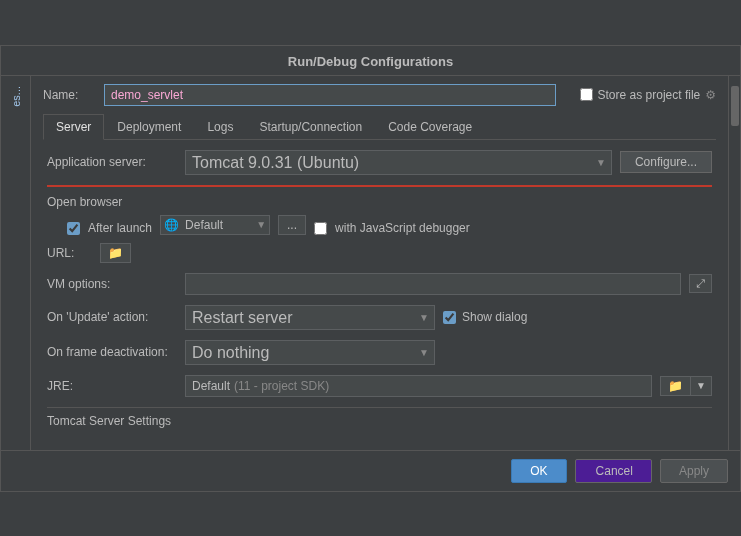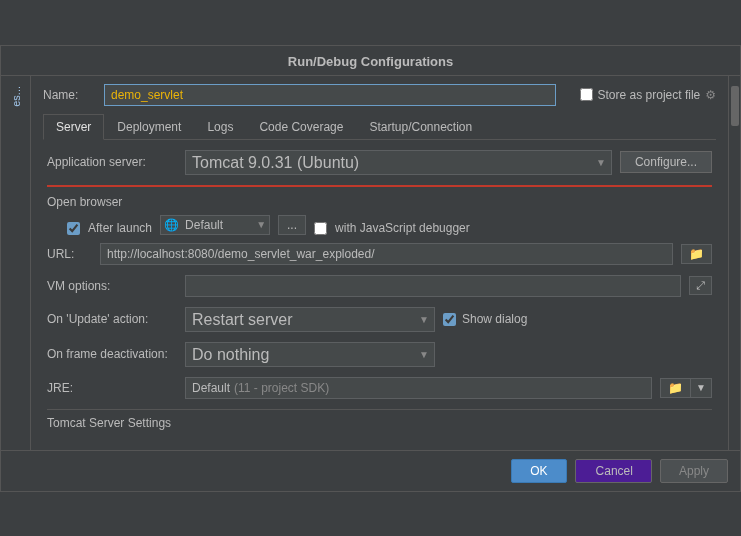--- a/index.html
+++ b/index.html
@@ -66,21 +66,21 @@
     }
     .name-label {
       color: #bbbbbb;
       font-size: 12px;
       min-width: 45px;
     }
     .name-input {
       flex: 1;
       background: #45494a;
       border: 1px solid #6b9dc7;
-      color: #eab308;
+      color: #f9a8d4;
       padding: 3px 6px;
       font-size: 12px;
       outline: none;
     }
     .store-row {
       display: flex;
       align-items: center;
       gap: 5px;
       margin-left: 8px;
     }
@@ -399,22 +399,22 @@
           <input type="checkbox" class="store-checkbox" style="">
           <span class="store-label">Store as project file</span>
           <span class="gear-icon">⚙</span>
         </div>
       </div>
 
       <div class="tabs">
         <div class="tab active">Server</div>
         <div class="tab">Deployment</div>
         <div class="tab">Logs</div>
+        <div class="tab">Startup/Connection</div>
         <div class="tab">Code Coverage</div>
-        <div class="tab">Startup/Connection</div>
       </div>
 
       <div class="tab-content">
 
         <div class="field-row">
           <span class="field-label">Application server:</span>
           <div class="dropdown-wrapper">
             <select class="dropdown">
               <option>Tomcat 9.0.31 (Ubuntu)</option>
             </select>
@@ -436,21 +436,20 @@
             </select>
             <span style="position:absolute;right:4px;color:#888;font-size:10px;pointer-events:none;">▼</span>
           </div>
           <button class="dots-btn">...</button>
           <input type="checkbox" class="check" style="">
           <span class="checkbox-label">with JavaScript debugger</span>
         </div>
 
         <div class="url-row">
           <span class="field-label-short">URL:</span>
-          <input type="text" class="url-input" value="http://localhost:8080/demo_servlet_war_exploded/" style="">
           <button class="folder-icon-btn">📁</button>
         </div>
 
         <div class="vm-row">
           <span class="field-label">VM options:</span>
           <input type="text" class="vm-input" style="">
           <button class="expand-btn">⤢</button>
         </div>
 
         <div class="field-row">

